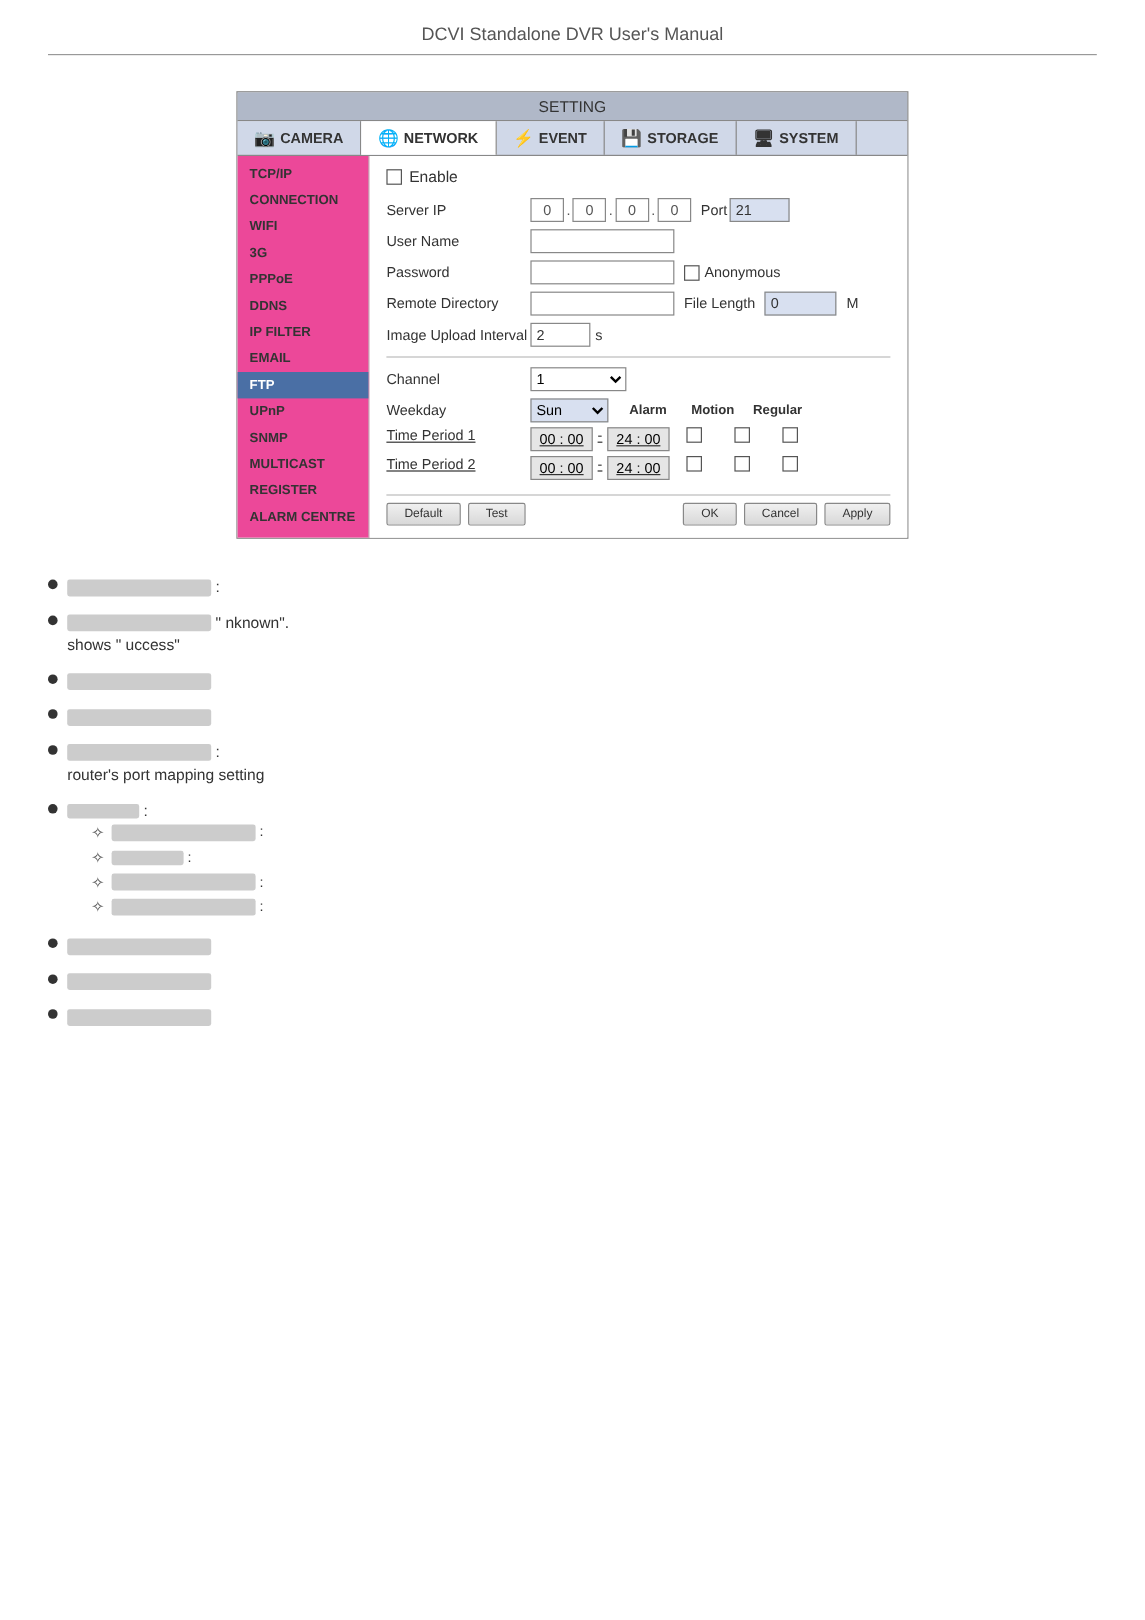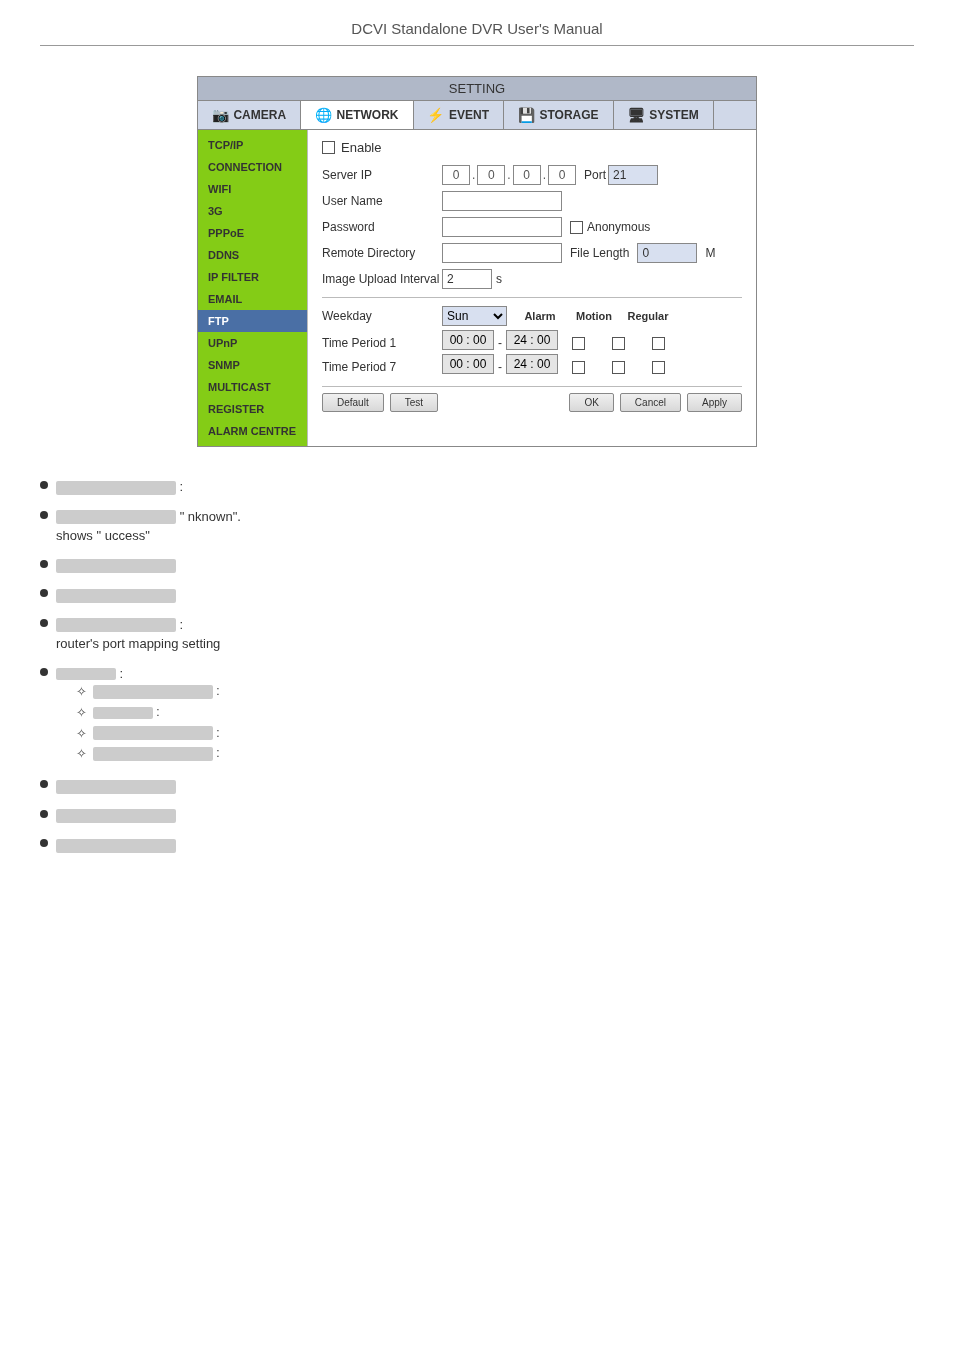--- a/index.html
+++ b/index.html
@@ -64,21 +64,21 @@
       font-size: 14px;
     }
 
     
     .setting-body {
       display: flex;
       background: #f5f5f5;
     }
     .sidebar-nav {
       width: 110px;
-      background: #84cc16;
+      background: #ec4899;
       border-right: 1px solid #bbb;
       padding: 4px 0;
     }
     .sidebar-nav-item {
       padding: 5px 10px;
       font-size: 11px;
       font-weight: bold;
       color: #333;
       cursor: pointer;
       white-space: nowrap;
@@ -232,23 +232,24 @@
       display: flex;
       margin-left: 8px;
       gap: 4px;
       font-size: 11px;
       font-weight: bold;
       color: #333;
     }
     .ah { width: 50px; text-align: center; }
     .time-period-row {
       display: flex;
-      align-items: flex-end;
+      align-items: flex-start;
       margin-bottom: 4px;
       font-size: 12px;
+      text-decoration: underline;
     }
     .time-input {
       width: 52px;
       height: 20px;
       font-size: 12px;
       border: 1px solid #888;
       background: #e5e5e5;
       text-align: center;
     }
     .time-dash {
@@ -449,20 +450,29 @@
       </div>
 
       <div class="form-row">
         <span class="form-label">Image Upload Interval</span>
         <input class="form-input upload-interval-input" style="width: 50px;" type="text" value="2">
         <span class="s-label">s</span>
       </div>
 
       <hr class="section-divider">
 
+      <div class="channel-row">
+        <span class="form-label">Channel</span>
+        <select class="channel-select">
+          <option>1</option>
+          <option>2</option>
+          <option>3</option>
+          <option>4</option>
+        </select>
+      </div>
 
       <div class="weekday-row">
         <span class="form-label">Weekday</span>
         <select class="weekday-select">
           <option>Sun</option>
           <option>Mon</option>
           <option>Tue</option>
         </select>
         <div class="alarm-headers">
           <span class="ah">Alarm</span>
@@ -481,21 +491,21 @@
         </div>
         <div class="checkbox-cell">
           <div class="checkbox-box"></div>
         </div>
         <div class="checkbox-cell">
           <div class="checkbox-box"></div>
         </div>
       </div>
 
       <div class="time-period-row">
-        <span class="form-label">Time Period 7</span>
+        <span class="form-label">Time Period 2</span>
         <input class="time-input" type="text" value="00 : 00" style="">
         <span class="time-dash">-</span>
         <input class="time-input" type="text" value="24 : 00" style="">
         <div class="checkbox-cell">
           <div class="checkbox-box"></div>
         </div>
         <div class="checkbox-cell">
           <div class="checkbox-box"></div>
         </div>
         <div class="checkbox-cell">

